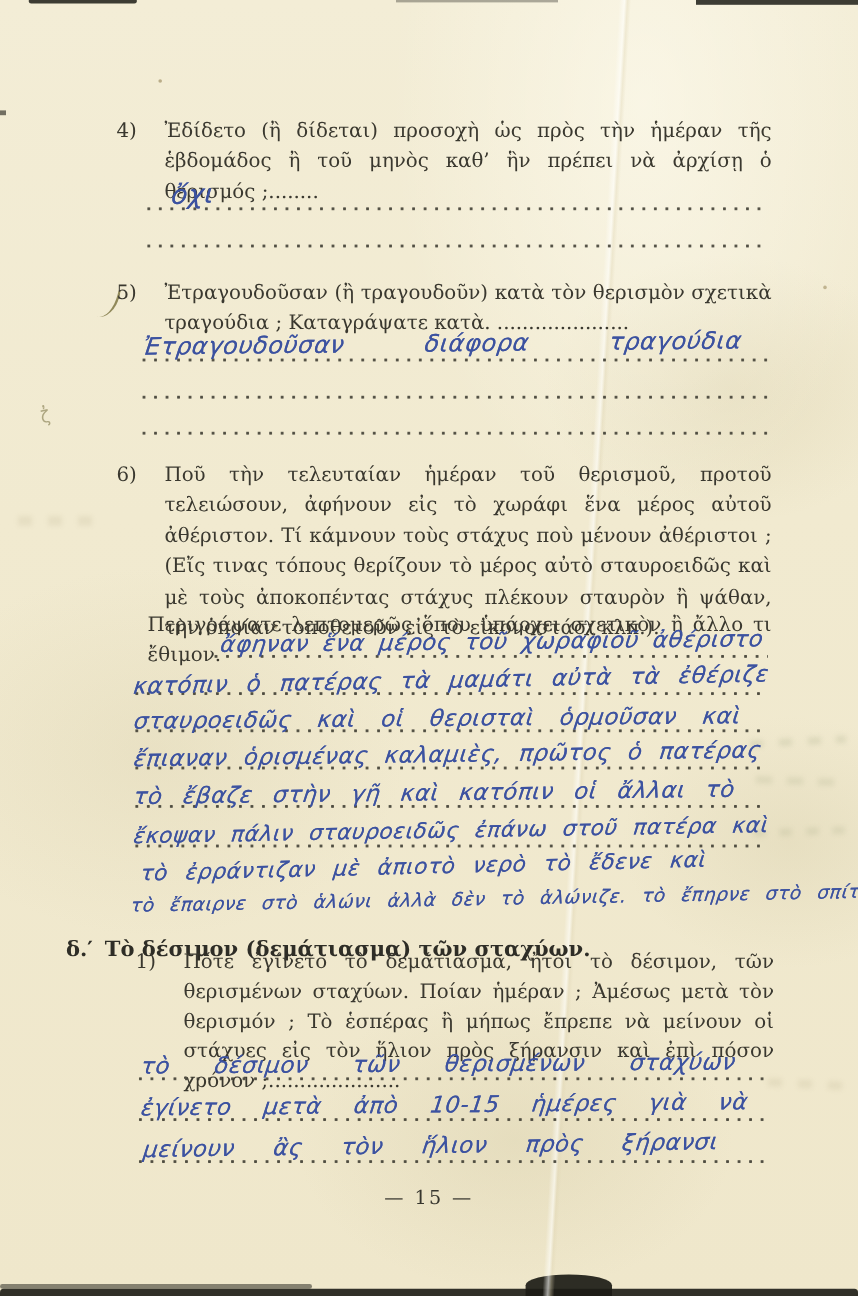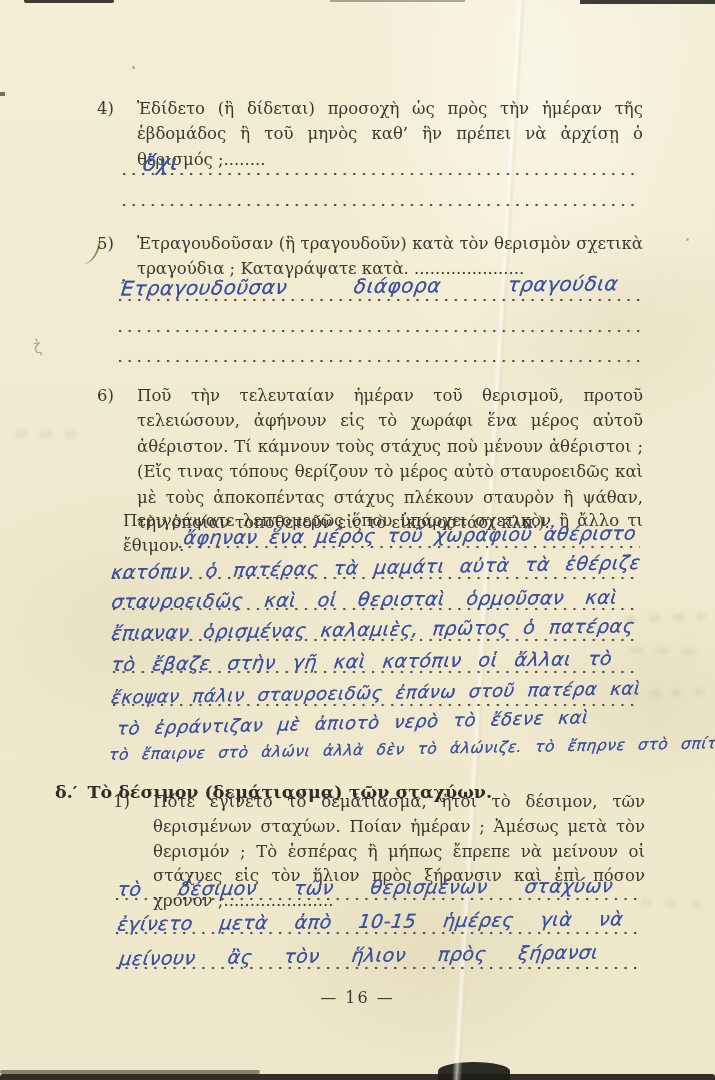--- a/index.html
+++ b/index.html
@@ -125,15 +125,15 @@
   </div>
 
   <div class="dots" style="left:115px;top:897px;width:523px;"></div>
   <div class="dots" style="left:115px;top:931px;width:523px;"></div>
   <div class="dots" style="left:115px;top:966px;width:523px;"></div>
 
   <div class="hand" style="left:118px;top:876px;width:495px;font-size:19px;transform:skewX(-8deg) rotate(-0.4deg);">τὸ δέσιμον τῶν θερισμένων σταχύων</div>
   <div class="hand" style="left:118px;top:910px;width:505px;font-size:19px;transform:skewX(-8deg) rotate(-0.6deg);">ἐγίνετο μετὰ ἀπὸ 10-15 ἡμέρες γιὰ νὰ</div>
   <div class="hand" style="left:120px;top:944px;width:478px;font-size:19px;transform:skewX(-8deg) rotate(-0.8deg);">μείνουν ἂς τὸν ἥλιον πρὸς ξήρανσι</div>
 
-  <div class="pagenum">— 16 —</div>
+  <div class="pagenum">— 15 —</div>
 
 </div>
 
 </body></html>

